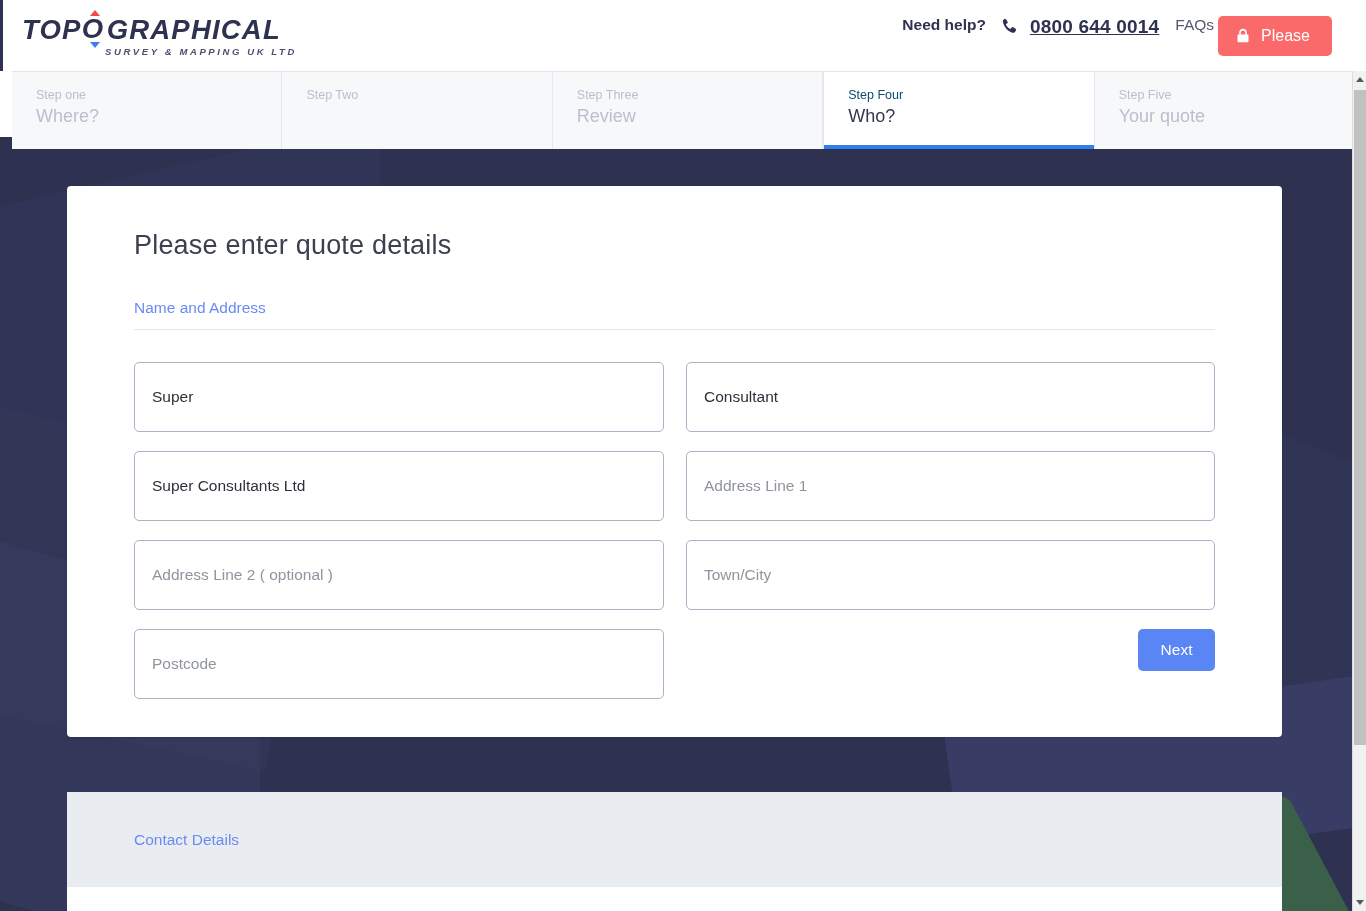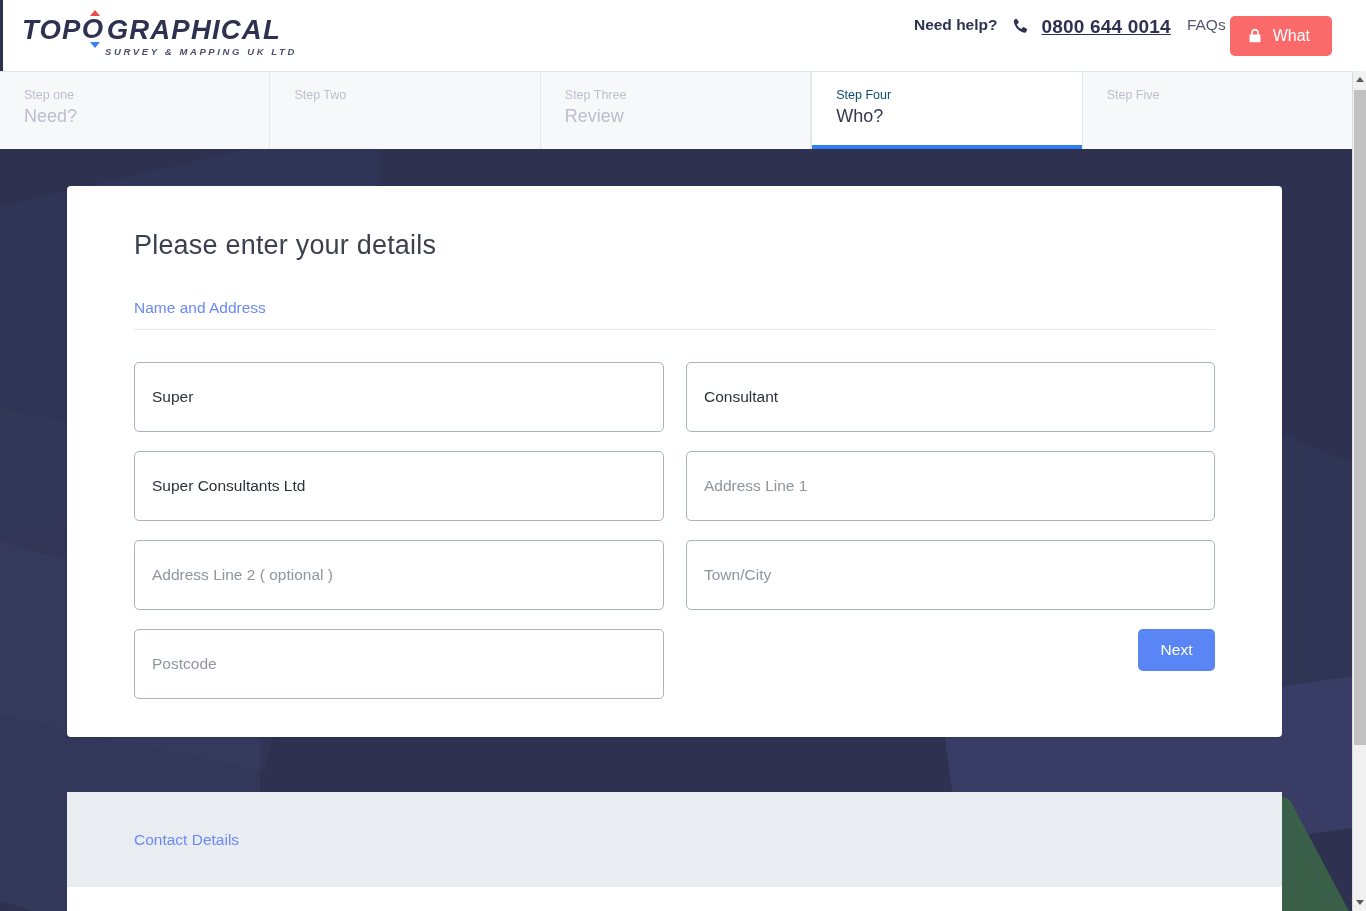--- a/index.html
+++ b/index.html
@@ -136,21 +136,21 @@
     gap: 11px;
     font-size: 16px;
     font-family: "Liberation Sans", sans-serif;
     cursor: pointer;
   }
   .lock-icon { width: 14px; height: 16px; display: inline-block; }
 
   
   .stepbar {
     position: absolute;
-    top: 71px; left: 0;
+    top: 71px; left: 12px;
     width: 1352px;
     height: 78px;
     background: #f7f8fa;
     border-top: 1px solid #e2e5ea;
     display: flex;
     z-index: 20;
   }
   .step {
     flex: 1 1 0;
     position: relative;
@@ -399,43 +399,44 @@
         </svg>
       </span>
       <a class="phone-number" href="#">0800 644 0014</a>
       <a class="faqs-link" href="#">FAQs</a>
       <button class="login-button">
         <span class="lock-icon">
           <svg width="14" height="16" viewBox="0 0 14 16" aria-hidden="true">
             <path fill="#ffffff" d="M3.2 6.4V4.6C3.2 2.5 4.9.8 7 .8s3.8 1.7 3.8 3.8v1.8h.7c.6 0 1 .5 1 1.1v5.7c0 .6-.4 1.1-1 1.1H2.5c-.6 0-1-.5-1-1.1V7.5c0-.6.4-1.1 1-1.1h.7zm1.6 0h4.4V4.6c0-1.2-1-2.2-2.2-2.2s-2.2 1-2.2 2.2v1.8z"></path>
           </svg>
         </span>
-        <span>What</span>
+        <span>Please</span>
       </button>
     </div>
   </header>
 
   <nav class="stepbar">
     <div class="step">
       <div class="step-num">Step one</div>
-      <div class="step-title">Need?</div>
+      <div class="step-title">Where?</div>
     </div>
     <div class="step">
       <div class="step-num">Step Two</div>
     </div>
     <div class="step">
       <div class="step-num">Step Three</div>
       <div class="step-title">Review</div>
     </div>
     <div class="step active">
       <div class="step-num">Step Four</div>
       <div class="step-title">Who?</div>
     </div>
     <div class="step">
       <div class="step-num">Step Five</div>
+      <div class="step-title">Your quote</div>
     </div>
   </nav>
 
   <div class="page-bg">
     <div class="poly poly-a"></div>
     <div class="poly poly-b"></div>
     <div class="poly poly-c"></div>
     <div class="poly poly-e"></div>
     <div class="poly poly-d"></div>
     <div class="poly poly-green"></div>
@@ -443,21 +444,21 @@
   </div>
 
   <div class="content">
 
     <section class="contact-panel">
       <span class="contact-label">Contact Details</span>
     </section>
     <div class="bottom-strip"></div>
 
     <section class="form-card">
-      <h1 class="card-title">Please enter your details</h1>
+      <h1 class="card-title">Please enter quote details</h1>
       <div class="section-label">Name and Address</div>
 
       <div class="field-grid">
         <input class="text-field" type="text" placeholder="First Name" value="Super" style="">
         <input class="text-field" type="text" placeholder="Last Name" value="Consultant" style="">
 
         <input class="text-field" type="text" placeholder="Company" value="Super Consultants Ltd" style="">
         <input class="text-field" type="text" placeholder="Address Line 1" style="">
 
         <input class="text-field" type="text" placeholder="Address Line 2 ( optional )" style="">

